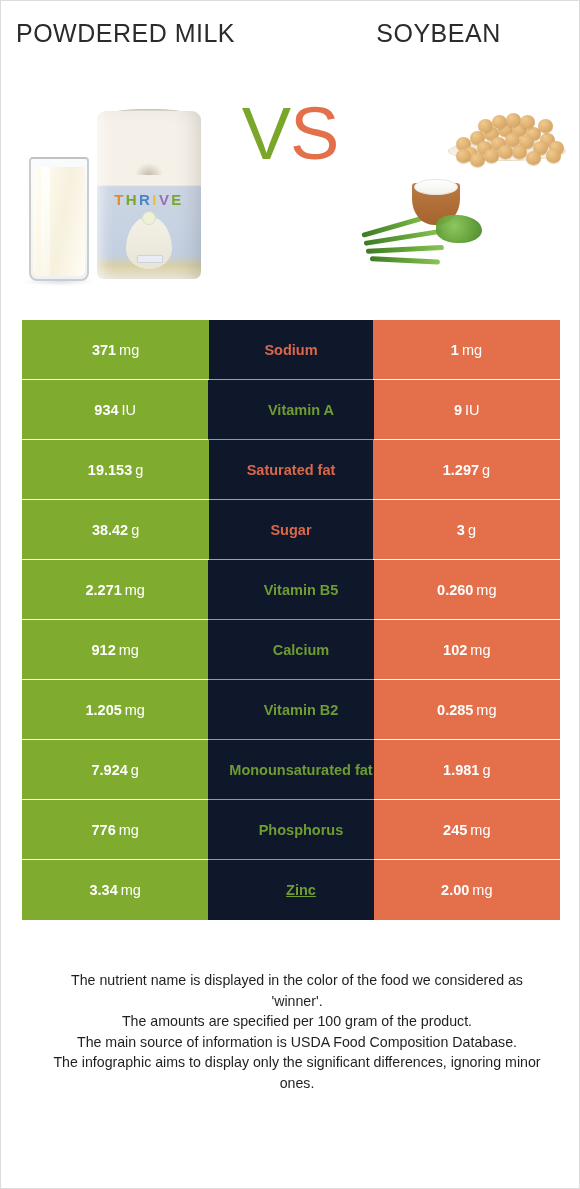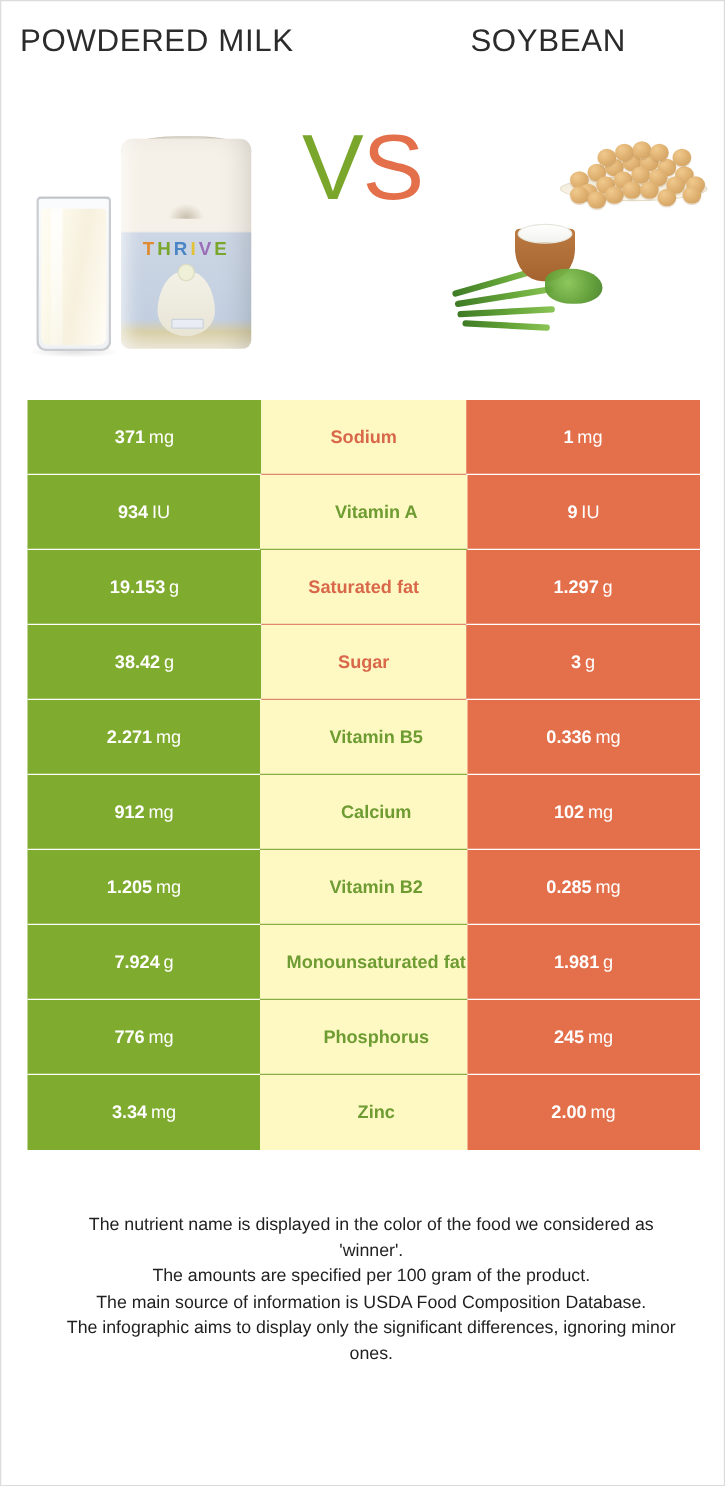--- a/index.html
+++ b/index.html
@@ -224,29 +224,29 @@
   }
   .cell-left, .cell-right {
     width: 208px;
     color: #ffffff;
     border-bottom: 1px solid #ffffff;
   }
   .cell-left  { background: #7FAC2E; }
   .cell-right { background: #E4704B; }
   .cell-mid {
     width: 182px;
-    background: #fef9c3;
+    background: #0f172a;
     font-weight: 700;
     font-size: 14.5px;
   }
   .cell-mid.win-left  { color: #6E9C32; border-bottom: 1px solid #8AAE47; padding-left: 20px; }
   .cell-mid.win-right { color: #D9684A; border-bottom: 1px solid #DF8A70; }
   .row:last-child .cell-left,
   .row:last-child .cell-right { border-bottom: none; justify-content: center; }
-  .row:last-child .cell-mid   { border-bottom: none; }
+  .row:last-child .cell-mid   { border-bottom: none; text-decoration: underline; }
 
   .val { font-weight: 700; }
   .unit { font-weight: 400; margin-left: 3px; }
 
   
   .footer {
     margin: 50px 30px 0 44px;
     text-align: center;
     font-size: 14.2px;
     line-height: 1.45;
@@ -374,21 +374,21 @@
         <span class="unit">g</span>
       </div>
     </div>
     <div class="row">
       <div class="cell cell-left">
         <span class="val">2.271</span>
         <span class="unit">mg</span>
       </div>
       <div class="cell cell-mid win-left">Vitamin B5</div>
       <div class="cell cell-right">
-        <span class="val">0.336</span>
+        <span class="val">0.260</span>
         <span class="unit">mg</span>
       </div>
     </div>
     <div class="row">
       <div class="cell cell-left">
         <span class="val">912</span>
         <span class="unit">mg</span>
       </div>
       <div class="cell cell-mid win-left">Calcium</div>
       <div class="cell cell-right">

